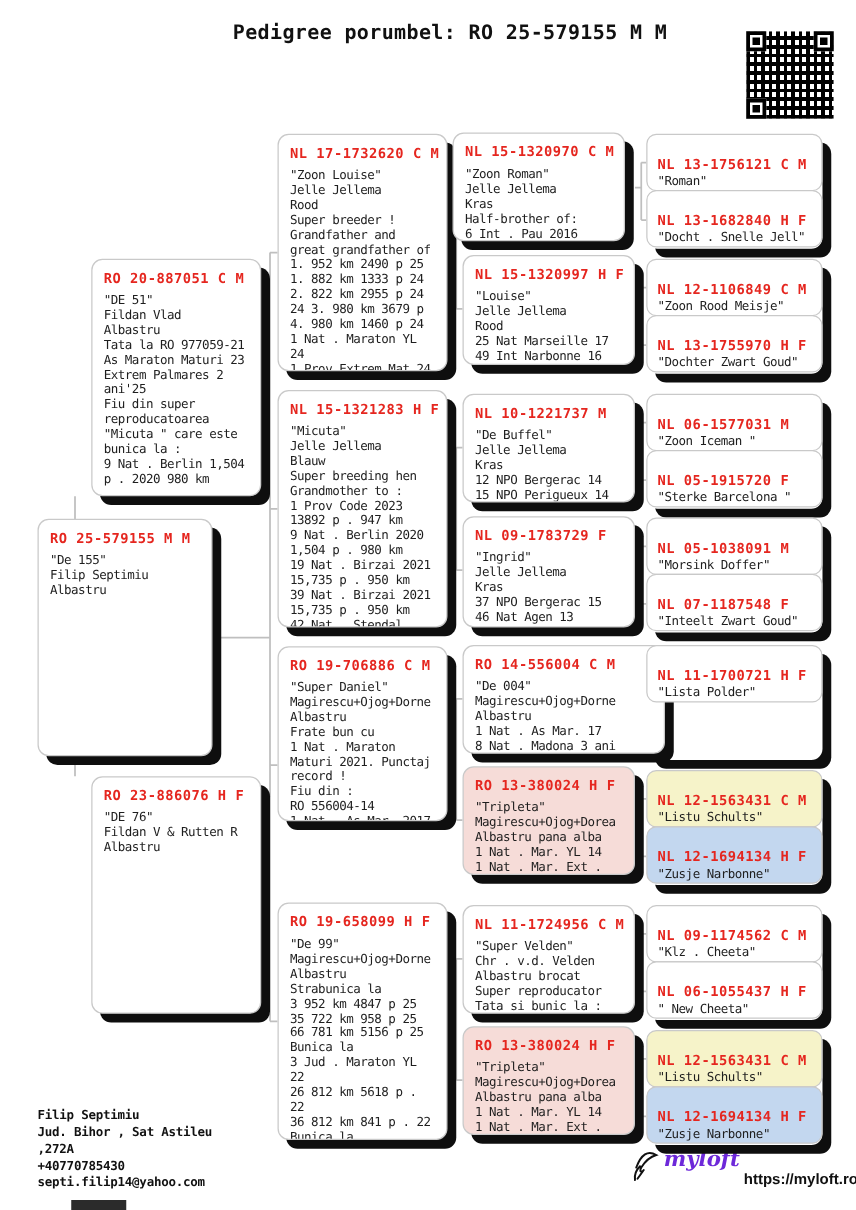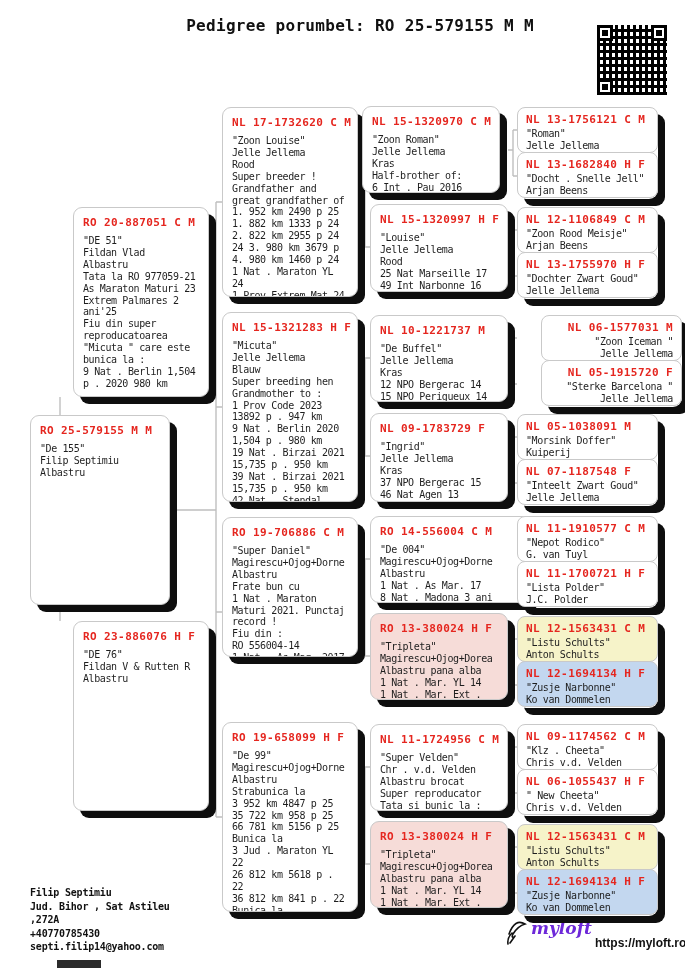--- a/index.html
+++ b/index.html
@@ -18,21 +18,21 @@
   #connectors{position:absolute;left:0;top:0;z-index:0;}
   
   .box{position:absolute;box-sizing:border-box;background:#fff;border:1px solid #c9c9c9;
        border-radius:9px;box-shadow:7px 7px 0 #0e0e0e;padding:8px 9px;overflow:hidden;z-index:2;}
   .ring{color:#e5261f;font-weight:bold;font-size:11px;letter-spacing:.4px;white-space:nowrap;margin-bottom:6px;}
   .blines{font-size:10px;line-height:11.9px;letter-spacing:-.4px;color:#1e1e1e;white-space:pre-line;}
   .pink{background:#f6dcd8;}
   
   .pair{position:absolute;width:141px;height:92px;border-radius:9px;box-shadow:7px 7px 0 #0e0e0e;z-index:2;}
   .half{box-sizing:border-box;width:141px;height:46px;background:#fff;border:1px solid #c9c9c9;
-        border-radius:8px;padding:5px 8px;overflow:hidden;}
+        border-radius:8px;padding:17px 8px;overflow:hidden;}
   .half+.half{margin-top:-1px;}
   .half .ring{margin-bottom:2px;}
   .half .blines{line-height:12px;}
   .yellow{background:#f6f3c9;} .blue{background:#c3d7ef;}
   
   #footer{position:absolute;left:30px;top:886px;font-size:10px;font-weight:bold;
           line-height:13.5px;color:#111;white-space:pre-line;letter-spacing:-.2px;}
   #logo{position:absolute;left:505px;top:916px;width:180px;height:30px;}
   #logo-script{position:absolute;left:26px;top:2px;font-family:"DejaVu Serif","Liberation Serif",serif;
                font-style:italic;font-weight:bold;font-size:17px;color:#6d28d9;}
@@ -265,21 +265,21 @@
       <div class="ring">NL 12-1106849 C M</div>
       <div class="blines">"Zoon Rood Meisje"
 Arjan Beens</div>
     </div>
     <div class="half">
       <div class="ring">NL 13-1755970 H F</div>
       <div class="blines">"Dochter Zwart Goud"
 Jelle Jellema</div>
     </div>
   </div>
-  <div class="pair" style="left:541px;top:315px;text-align:right;">
+  <div class="pair" style="left:517px;top:315px;">
     <div class="half">
       <div class="ring">NL 06-1577031 M</div>
       <div class="blines">"Zoon Iceman "
 Jelle Jellema</div>
     </div>
     <div class="half">
       <div class="ring">NL 05-1915720 F</div>
       <div class="blines">"Sterke Barcelona "
 Jelle Jellema</div>
     </div>
@@ -290,25 +290,20 @@
       <div class="blines">"Morsink Doffer"
 Kuiperij</div>
     </div>
     <div class="half">
       <div class="ring">NL 07-1187548 F</div>
       <div class="blines">"Inteelt Zwart Goud"
 Jelle Jellema</div>
     </div>
   </div>
   <div class="pair" style="left:517px;top:516px;">
-    <div class="half">
-      <div class="ring">NL 11-1910577 C M</div>
-      <div class="blines">"Nepot Rodico"
-G. van Tuyl</div>
-    </div>
     <div class="half">
       <div class="ring">NL 11-1700721 H F</div>
       <div class="blines">"Lista Polder"
 J.C. Polder</div>
     </div>
   </div>
   <div class="pair" style="left:517px;top:616px;">
     <div class="half yellow">
       <div class="ring">NL 12-1563431 C M</div>
       <div class="blines">"Listu Schults"

